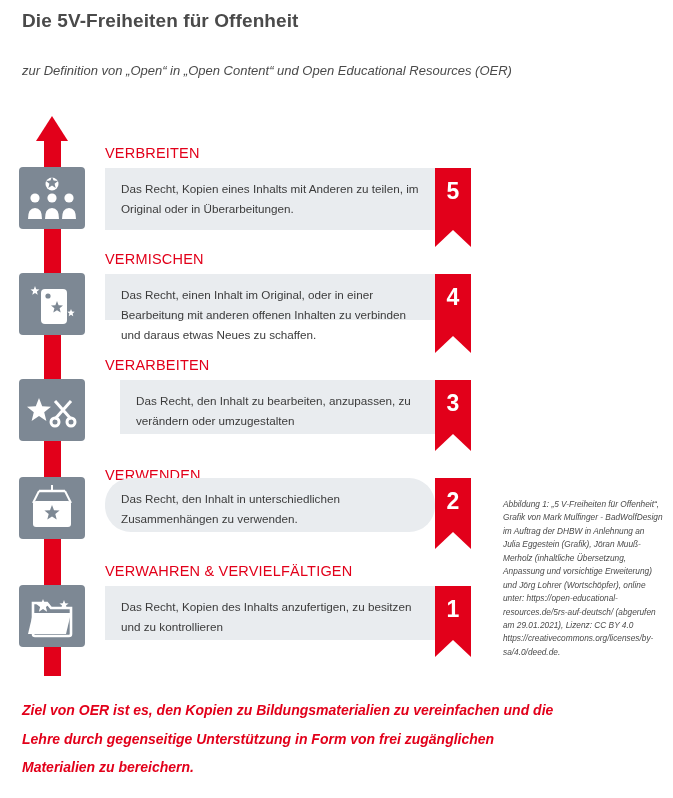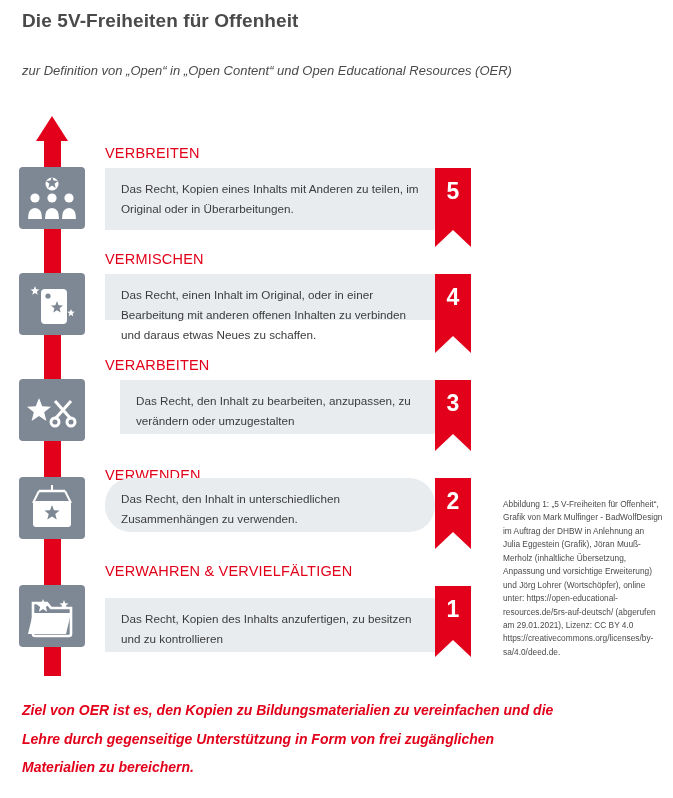--- a/index.html
+++ b/index.html
@@ -105,20 +105,21 @@
     border-bottom: 17px solid transparent;
   }
 
   
   .caption {
     position: absolute;
     left: 503px;
     top: 498px;
     width: 160px;
     font-size: 8.3px;
+    font-style: italic;
     line-height: 1.62;
     color: #4a4a4a;
     word-break: break-word;
   }
 
   
   .footer {
     position: absolute;
     left: 22px;
     top: 696px;
@@ -216,21 +217,21 @@
   <div class="row" style="top:558px;">
     <div class="icon-box" style="top:27px;">
       <svg width="66" height="62" viewBox="0 0 66 62">
         <path d="M14 18 h14 l4 5 h20 v26 a2 2 0 0 1 -2 2 h-34 a2 2 0 0 1 -2 -2 z" fill="none" stroke="#ffffff" stroke-width="2.6"></path>
         <path d="M14 28 h38 l-5 21 h-38 z" fill="#ffffff"></path>
         <path d="M24 14 l1.8 4.6 l4.9 .3 l-3.8 3.1 l1.2 4.8 l-4.1 -2.7 l-4.1 2.7 l1.2 -4.8 l-3.8 -3.1 l4.9 -.3 z" fill="#ffffff"></path>
         <path d="M45 15 l1.2 3.2 l3.4 .2 l-2.6 2.1 l .8 3.3 l-2.8 -1.8 l-2.8 1.8 l .8 -3.3 l-2.6 -2.1 l3.4 -.2 z" fill="#ffffff"></path>
       </svg>
     </div>
     <div class="row-head" style="top:5px;">VERWAHREN &amp; VERVIELFÄLTIGEN</div>
-    <div class="row-body" style="top:40px; height:54px;">Das Recht, Kopien des Inhalts anzufertigen, zu besitzen und zu kontrollieren</div>
+    <div class="row-body" style="top:28px; height:54px;">Das Recht, Kopien des Inhalts anzufertigen, zu besitzen und zu kontrollieren</div>
     <div class="num-tab" style="top:28px; height:54px;">
       <span class="n">1</span>
     </div>
   </div>
 
   <div class="caption">Abbildung 1: „5 V-Freiheiten für Offenheit“, Grafik von Mark Mulfinger - BadWolfDesign im Auftrag der DHBW in Anlehnung an Julia Eggestein (Grafik), Jöran Muuß-Merholz (inhaltliche Übersetzung, Anpassung und vorsichtige Erweiterung) und Jörg Lohrer (Wortschöpfer), online unter: https://open-educational-resources.de/5rs-auf-deutsch/ (abgerufen am 29.01.2021), Lizenz: CC BY 4.0 https://creativecommons.org/licenses/by-sa/4.0/deed.de.</div>
 
   <div class="footer">Ziel von OER ist es, den Kopien zu Bildungsmaterialien zu vereinfachen und die Lehre durch gegenseitige Unterstützung in Form von frei zugänglichen Materialien zu bereichern.</div>
 
 </div>

